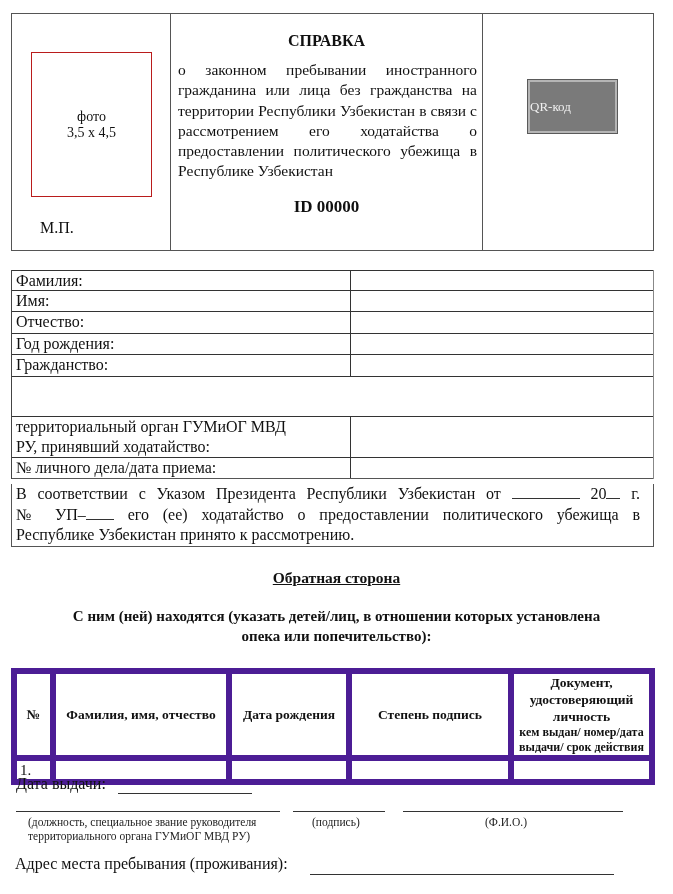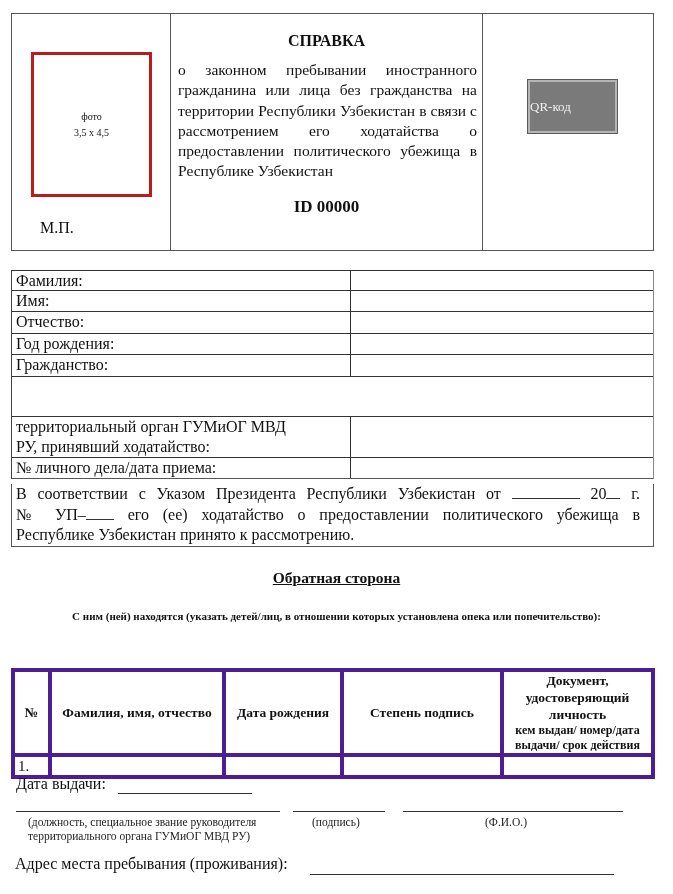--- a/index.html
+++ b/index.html
@@ -12,23 +12,23 @@
   #top-table {
     position: absolute; left: 11px; top: 13px; width: 643px; height: 238px;
     border: 1px solid #555; box-sizing: border-box;
   }
   #col-photo { position: absolute; left: 0; top: 0; width: 159px; height: 100%; border-right: 1px solid #555; box-sizing: border-box; }
   #col-title { position: absolute; left: 159px; top: 0; width: 312px; height: 100%; border-right: 1px solid #555; box-sizing: border-box; }
   #col-qr { position: absolute; left: 471px; top: 0; width: 171px; height: 100%; }
 
   #photo-box {
     position: absolute; left: 19px; top: 38px; width: 121px; height: 145px;
-    border: 3px solid #b91c1c; box-sizing: border-box;
+    border: 1px solid #b91c1c; box-sizing: border-box;
     display: flex; flex-direction: column; align-items: center; justify-content: center;
-    font-size: 10px; line-height: 16px; text-align: center;
+    font-size: 14px; line-height: 16px; text-align: center;
   }
   #stamp-label { position: absolute; left: 28px; top: 205px; font-size: 16px; }
 
   #title-heading { position: absolute; left: 0; right: 0; top: 18px; text-align: center; font-weight: bold; font-size: 16px; }
   #title-body {
     position: absolute; left: 7px; width: 299px; top: 46px;
     font-size: 15.5px; line-height: 20.3px; text-align: justify;
   }
   #title-id { position: absolute; left: 0; right: 0; top: 183px; text-align: center; font-weight: bold; font-size: 17px; }
 
@@ -54,24 +54,24 @@
     position: absolute; left: 11px; top: 484px; width: 643px; height: 63px;
     border: 1px solid #555; border-top: none; box-sizing: border-box;
     padding: 0 13px 0 4px; font-size: 16px; line-height: 20.5px; text-align: justify;
   }
   #decree-box .line { display: block; text-align: justify; text-align-last: justify; }
   #decree-box .line.last { text-align-last: left; }
   .blank { display: inline-block; border-bottom: 1px solid #333; height: 13px; vertical-align: baseline; }
 
   
   #reverse-title { position: absolute; left: 0; width: 673px; top: 569px; text-align: center; font-weight: bold; font-size: 15.5px; text-decoration: underline; }
-  #companions-heading { position: absolute; left: 60px; width: 553px; top: 606px; text-align: center; font-weight: bold; font-size: 11px; line-height: 20px; }
+  #companions-heading { position: absolute; left: 60px; width: 553px; top: 606px; text-align: center; font-weight: bold; font-size: 15px; line-height: 20px; }
 
   #comp-table { position: absolute; left: 11px; top: 668px; width: 644px; border-collapse: collapse; }
-  #comp-table th, #comp-table td { border: 4px solid #4c1d95; padding: 0; font-family: Liberation Serif, serif; }
+  #comp-table th, #comp-table td { border: 6px solid #4c1d95; padding: 0; font-family: Liberation Serif, serif; }
   #comp-table th { font-weight: bold; font-size: 13.5px; line-height: 17px; height: 67px; text-align: center; vertical-align: middle; }
   #comp-table th .small { font-size: 12px; display: block; line-height: 15px; }
   #comp-table td { height: 18px; font-size: 15px; padding-left: 3px; }
 
   
   #issue-date { position: absolute; left: 16px; top: 775px; font-size: 16px; }
   .uline { position: absolute; border-bottom: 1px solid #333; height: 0; }
   .caption { position: absolute; font-size: 11.5px; line-height: 14px; color: #222; }
   #address-label { position: absolute; left: 15px; top: 855px; font-size: 16px; }
 </style>

